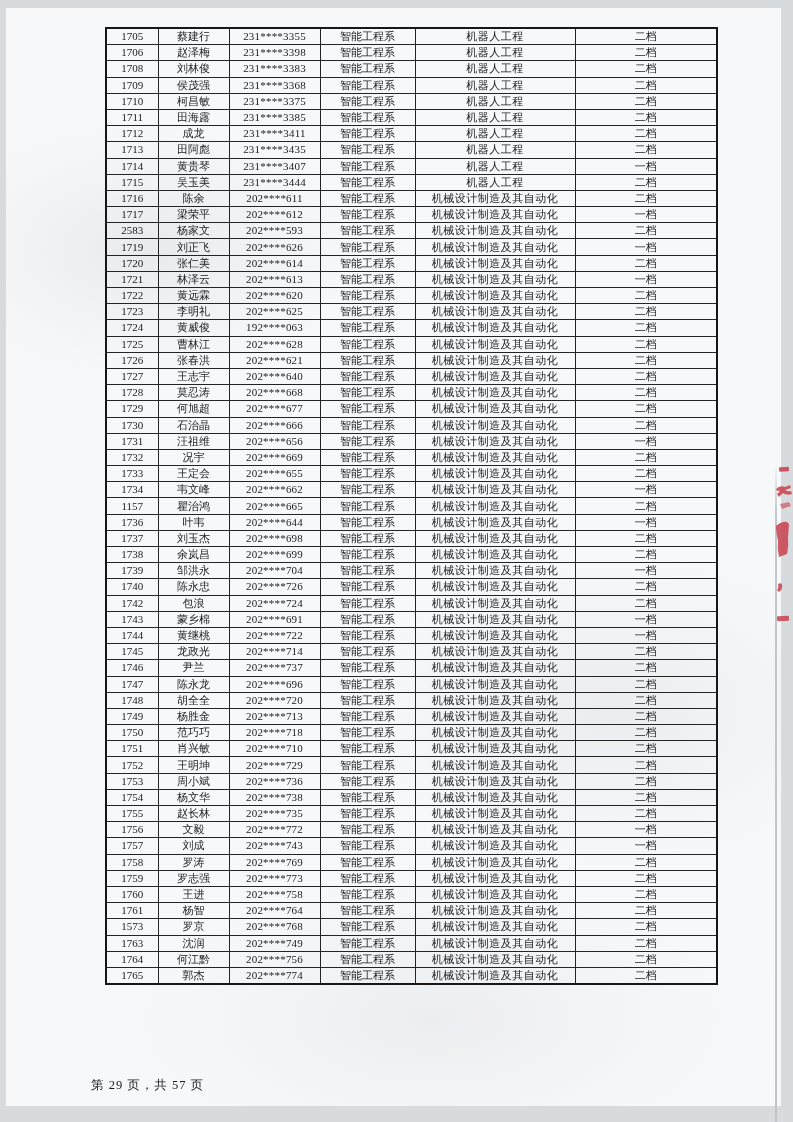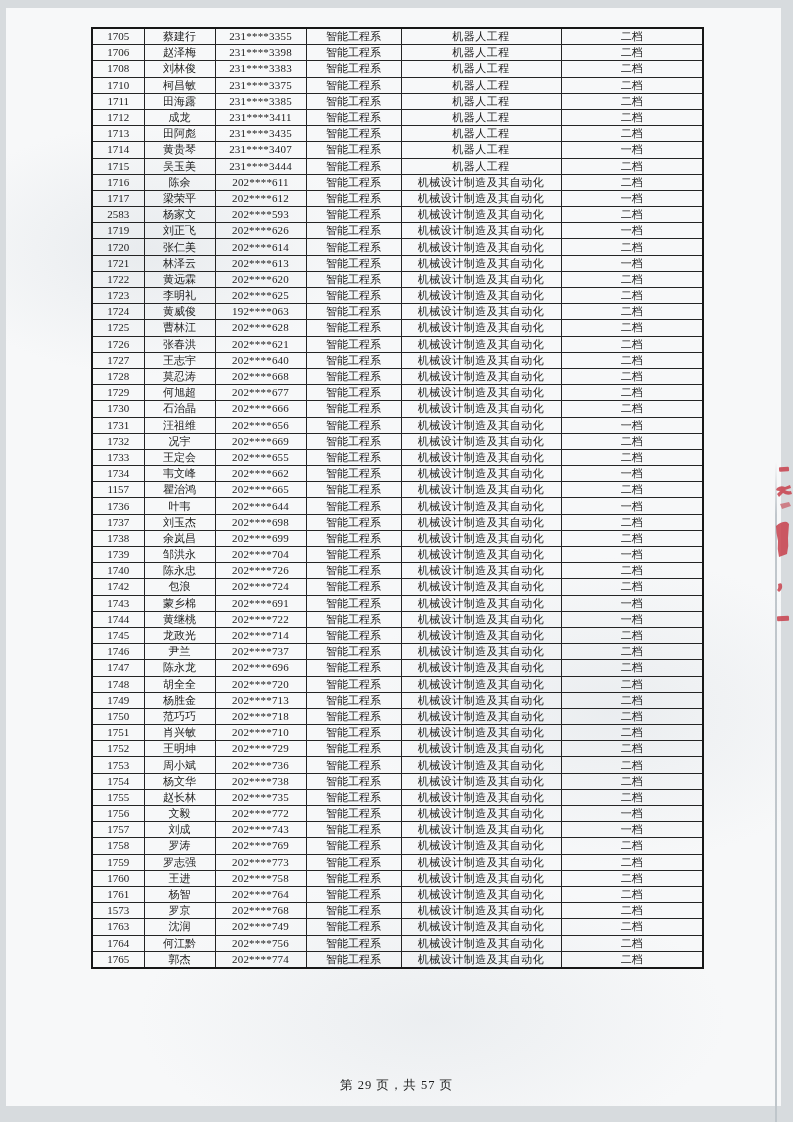--- a/index.html
+++ b/index.html
@@ -22,40 +22,40 @@
   .table-wrap {
     position: absolute;
     left: 85px; top: 19px;
     width: 611px;
   }
   table.grade-table {
     width: 611px;
     border-collapse: collapse;
     table-layout: fixed;
     border: 2px solid #171717;
+    margin-left: 14px;
   }
   table.grade-table td {
     border: 1.4px solid #242424;
     height: 15.2px;
     padding: 0;
     text-align: center;
     vertical-align: middle;
     font-size: 11px;
     line-height: 15px;
     color: #1b1b1b;
     white-space: nowrap;
     overflow: hidden;
   }
   td.c-id { font-size: 11.5px; letter-spacing: 0.2px; }
   td.c-major { letter-spacing: 0.5px; }
   .page-footer {
     position: absolute;
     left: 85px; top: 1069px;
     width: 611px;
-    text-align: center;
     font-size: 12.5px;
     color: #1b1b1b;
     letter-spacing: 1px;
   }
   .page-edge-line {
     position: absolute;
     left: 775px; top: 462px;
     width: 2px; height: 660px;
     background: linear-gradient(to bottom, rgba(186,193,199,0), rgba(186,193,199,0.9) 8%, #bfc6cb);
   }
@@ -95,20 +95,28 @@
             <td class="c-name">赵泽梅</td>
             <td class="c-id">231****3398</td>
             <td class="c-dept">智能工程系</td>
             <td class="c-major">机器人工程</td>
             <td class="c-grade">二档</td>
           </tr>
           <tr>
             <td class="c-idx">1708</td>
             <td class="c-name">刘林俊</td>
             <td class="c-id">231****3383</td>
+            <td class="c-dept">智能工程系</td>
+            <td class="c-major">机器人工程</td>
+            <td class="c-grade">二档</td>
+          </tr>
+          <tr>
+            <td class="c-idx">1709</td>
+            <td class="c-name">侯茂强</td>
+            <td class="c-id">231****3368</td>
             <td class="c-dept">智能工程系</td>
             <td class="c-major">机器人工程</td>
             <td class="c-grade">二档</td>
           </tr>
           <tr>
             <td class="c-idx">1710</td>
             <td class="c-name">柯昌敏</td>
             <td class="c-id">231****3375</td>
             <td class="c-dept">智能工程系</td>
             <td class="c-major">机器人工程</td>

